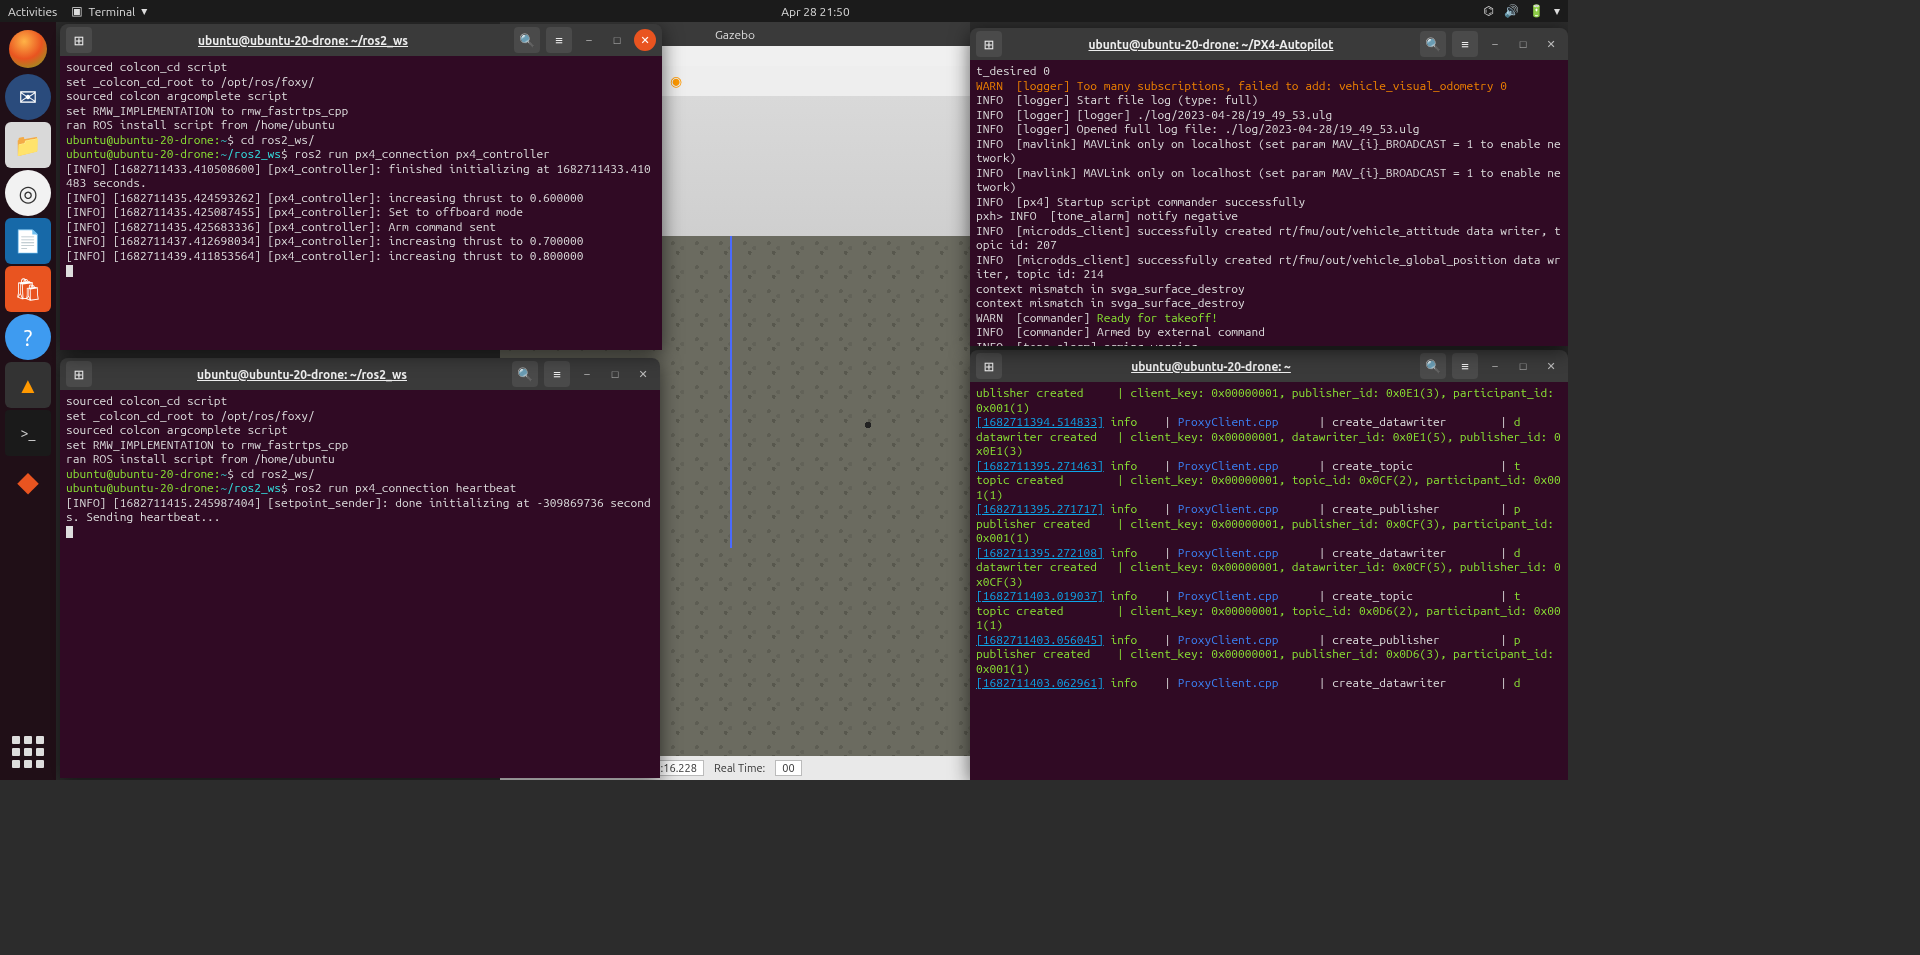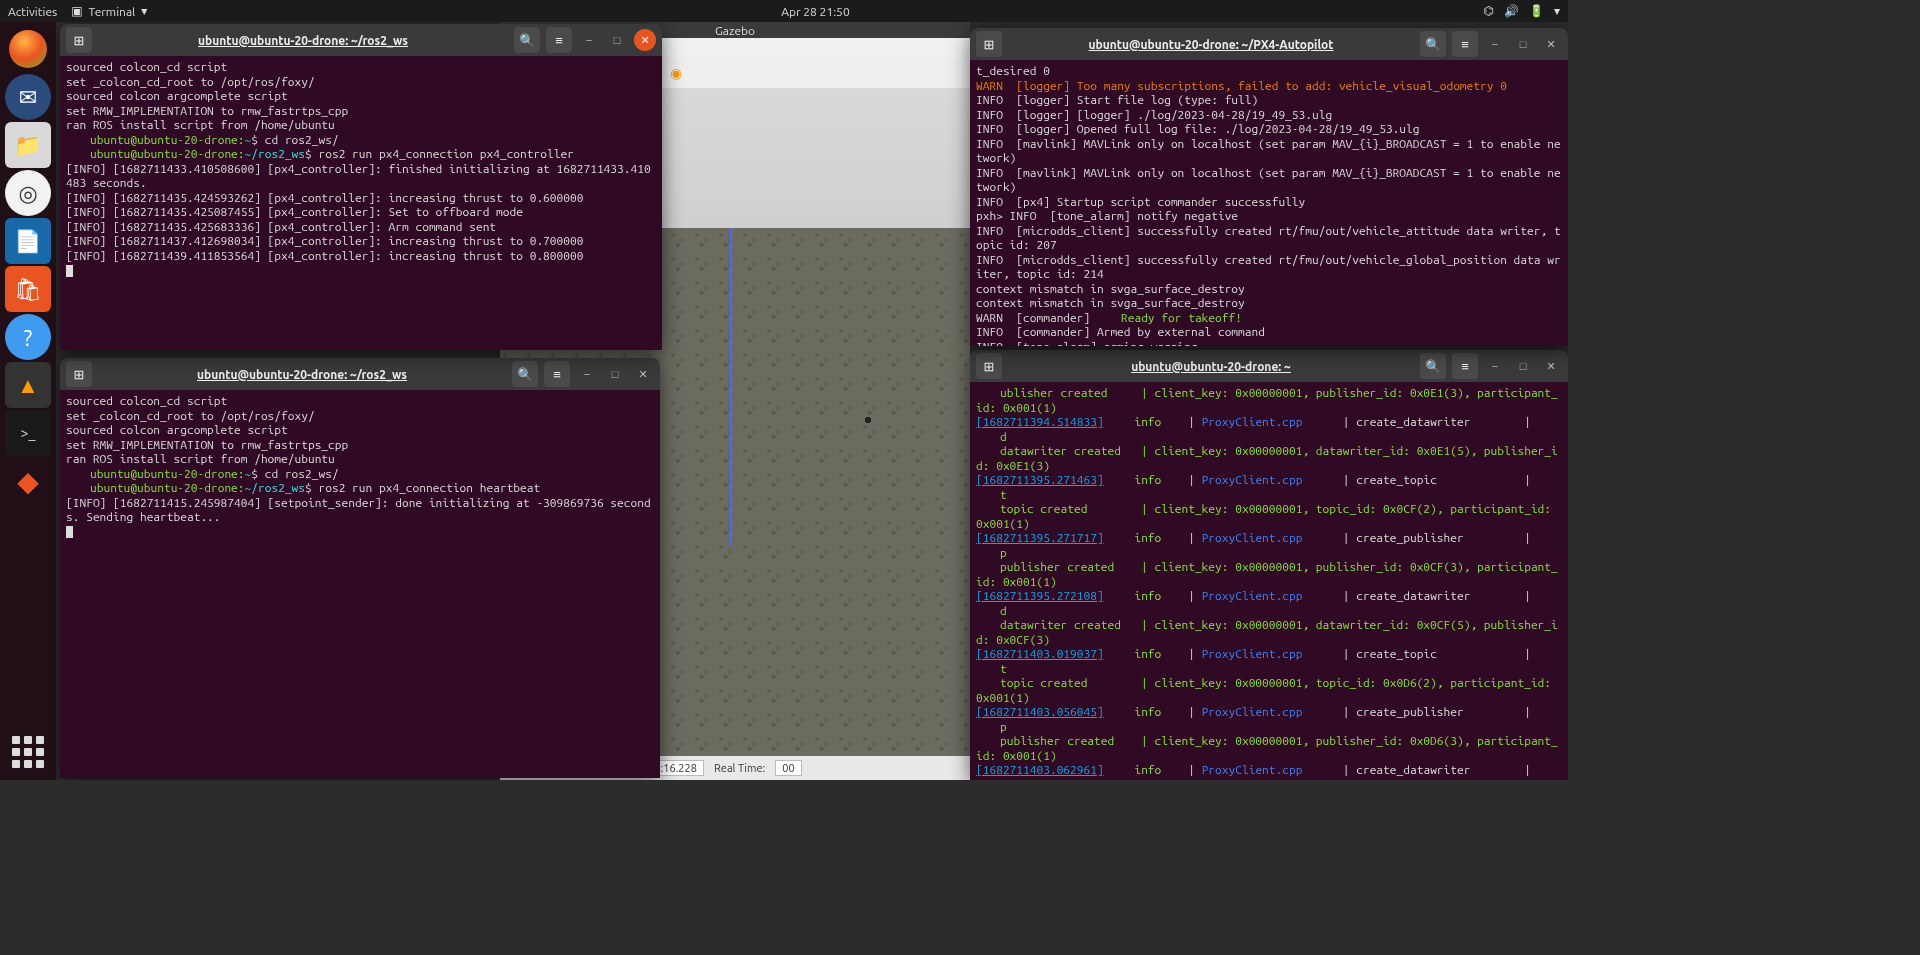--- a/index.html
+++ b/index.html
@@ -128,21 +128,21 @@
     }
 
     
     .gazebo {
       position: absolute;
       background: #2b2b2b;
       display: flex;
       flex-direction: column;
     }
     .gazebo-title {
-      height: 16px;
+      height: 24px;
       background: #3a3a3a;
       display: flex;
       align-items: center;
       justify-content: center;
       font-size: 12px;
       color: #ddd;
     }
     .gazebo-toolbar {
       height: 30px;
       background: #eeeeee;
@@ -194,21 +194,21 @@
       display: flex;
       align-items: center;
       gap: 10px;
       font-size: 11px;
       color: #333;
       padding: 0 8px;
     }
     .statbox { background: #fff; border: 1px solid #bbb; padding: 1px 6px; }
 
     
-    .c-green { color: #8ae234; margin-left: 24px; }
+    .c-green { color: #8ae234; }
     .c-cyan  { color: #34e2e2; }
     .c-orange { color: #ef8200; text-align: center; }
     .c-blue { color: #3b82f6; }
     .c-yellow { color: #0ea5e9; text-decoration: underline; }
 
     
     .ff-icon { width: 38px; height: 38px; border-radius: 50%; background: radial-gradient(circle at 40% 30%, #ffb347, #e95420, #7a2); }
   </style>
 </head>
 <body>

